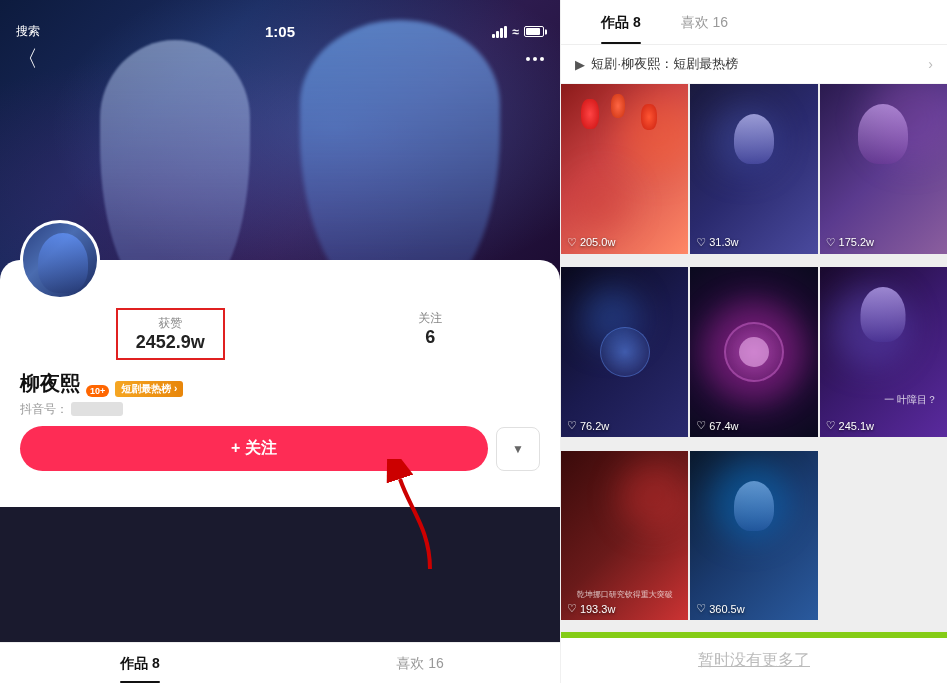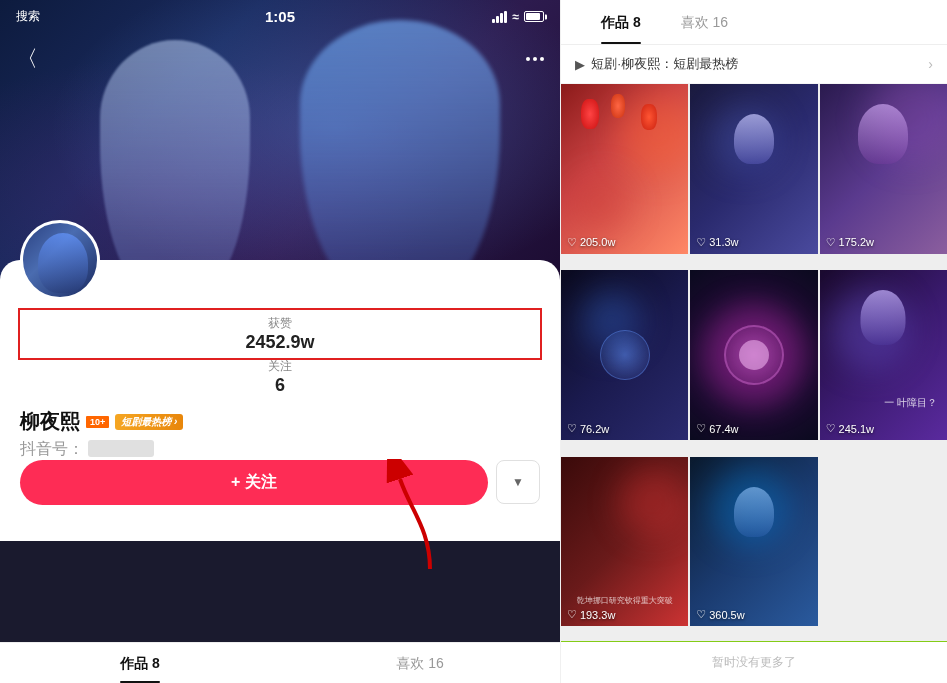--- a/index.html
+++ b/index.html
@@ -56,21 +56,21 @@
       width: 150px;
       height: 260px;
       background: linear-gradient(180deg, rgba(200,220,255,0.5) 0%, rgba(100,120,200,0.3) 100%);
       border-radius: 50% 50% 40% 40% / 30% 30% 60% 60%;
       filter: blur(1px);
     }
 
     
     .status-bar {
       position: absolute;
-      top: 0;
+      top: 15px;
       left: 0;
       right: 0;
       display: flex;
       justify-content: space-between;
       align-items: center;
       padding: 8px 16px;
       color: #fff;
       font-size: 14px;
       font-weight: 600;
       z-index: 10;
@@ -183,21 +183,20 @@
       width: 50px; height: 60px;
       background: linear-gradient(180deg, rgba(100,150,255,0.7) 0%, rgba(40,60,120,0.5) 100%);
       border-radius: 50% 50% 40% 40%;
     }
 
     .stats-row {
       display: flex;
       justify-content: space-around;
       margin: 8px 0 12px;
       position: relative;
-      flex-direction: column;
     }
     .stat-item {
       text-align: center;
       position: relative;
     }
     .stat-item.highlighted {
       outline: 2px solid #e02020;
       padding: 5px 18px;
     }
     .stat-label {
@@ -208,61 +207,62 @@
       font-size: 18px;
       font-weight: 700;
       color: #222;
     }
 
     .profile-name {
       font-size: 20px;
       font-weight: 700;
       color: #111;
       display: flex;
-      align-items: center;
+      align-items: flex-end;
       gap: 6px;
       margin-bottom: 4px;
     }
     .badge-10 {
       background: #ff6600;
       color: #fff;
       font-size: 9px;
       padding: 1px 4px;
-      border-radius: 1px;
+      border-radius: 6px;
       font-weight: 600;
     }
     .badge-rank {
       background: linear-gradient(90deg, #f5a623, #e8860a);
       color: #fff;
       font-size: 10px;
       padding: 1px 6px;
       border-radius: 3px;
       font-weight: 600;
-      font-style: italic;
     }
 
     .douyin-id {
-      font-size: 16px;
+      font-size: 12px;
       color: #999;
+      margin-bottom: 8px;
     }
     .bio {
       font-size: 13px;
       color: #333;
       margin-bottom: 8px;
     }
     .fans-note {
       font-size: 12px;
       color: #555;
       margin-bottom: 16px;
     }
 
     .follow-row {
       display: flex;
       gap: 8px;
       margin-bottom: 16px;
+      align-items: flex-end;
     }
     .follow-btn {
       flex: 1;
       background: #fe2c55;
       color: #fff;
       border: none;
       border-radius: 24px;
       padding: 12px;
       font-size: 16px;
       font-weight: 600;
@@ -409,23 +409,24 @@
       gap: 3px;
       text-shadow: 0 1px 3px rgba(0,0,0,0.7);
     }
     .heart-icon-sm {
       font-size: 11px;
     }
 
     .no-more {
       text-align: center;
       padding: 12px;
-      font-size: 12px;
+      font-size: 16px;
       color: #bbb;
-      border-top: 1px solid #84cc16;
+      border-top: 6px solid #84cc16;
+      text-decoration: underline;
     }
 
     
     .gi-1 { background: linear-gradient(135deg, #8b1a1a 0%, #cc4444 40%, #ff8866 100%); }
     .gi-2 { background: linear-gradient(135deg, #1a1a3e 0%, #2a2a6e 50%, #4a4a9e 100%); }
     .gi-3 { background: linear-gradient(135deg, #2a1a4e 0%, #5a3a8e 50%, #8b5e9e 100%); }
     .gi-4 { background: linear-gradient(135deg, #0a0a1e 0%, #1a1a4e 50%, #2a2a6e 100%); }
     .gi-5 { background: radial-gradient(circle at center, #4a0a4e 0%, #1a0a2e 60%, #0a0a1e 100%); }
     .gi-6 { background: linear-gradient(135deg, #1a0a2e 0%, #3a1a6e 50%, #5a2a9e 100%); }
     .gi-7 { background: linear-gradient(135deg, #3a0a0a 0%, #6a1a1a 50%, #cc3333 100%); }

